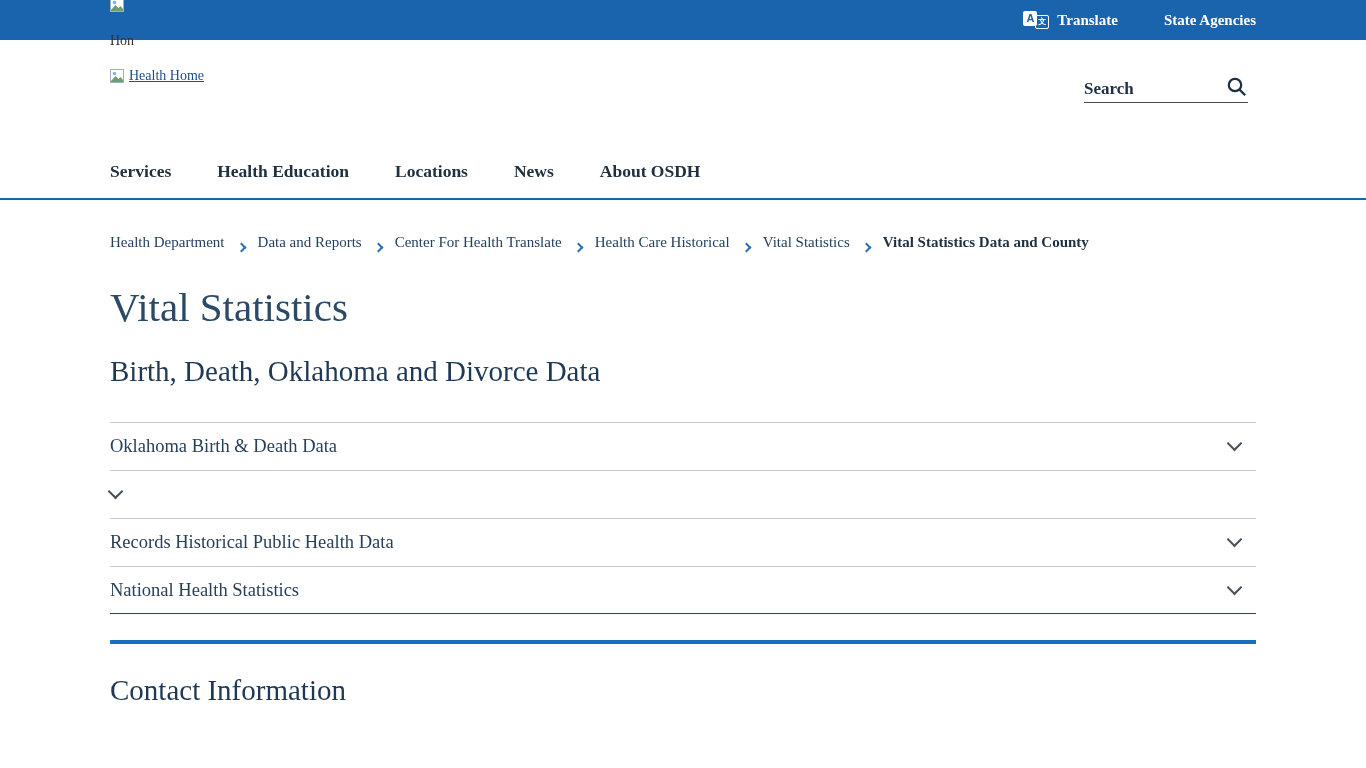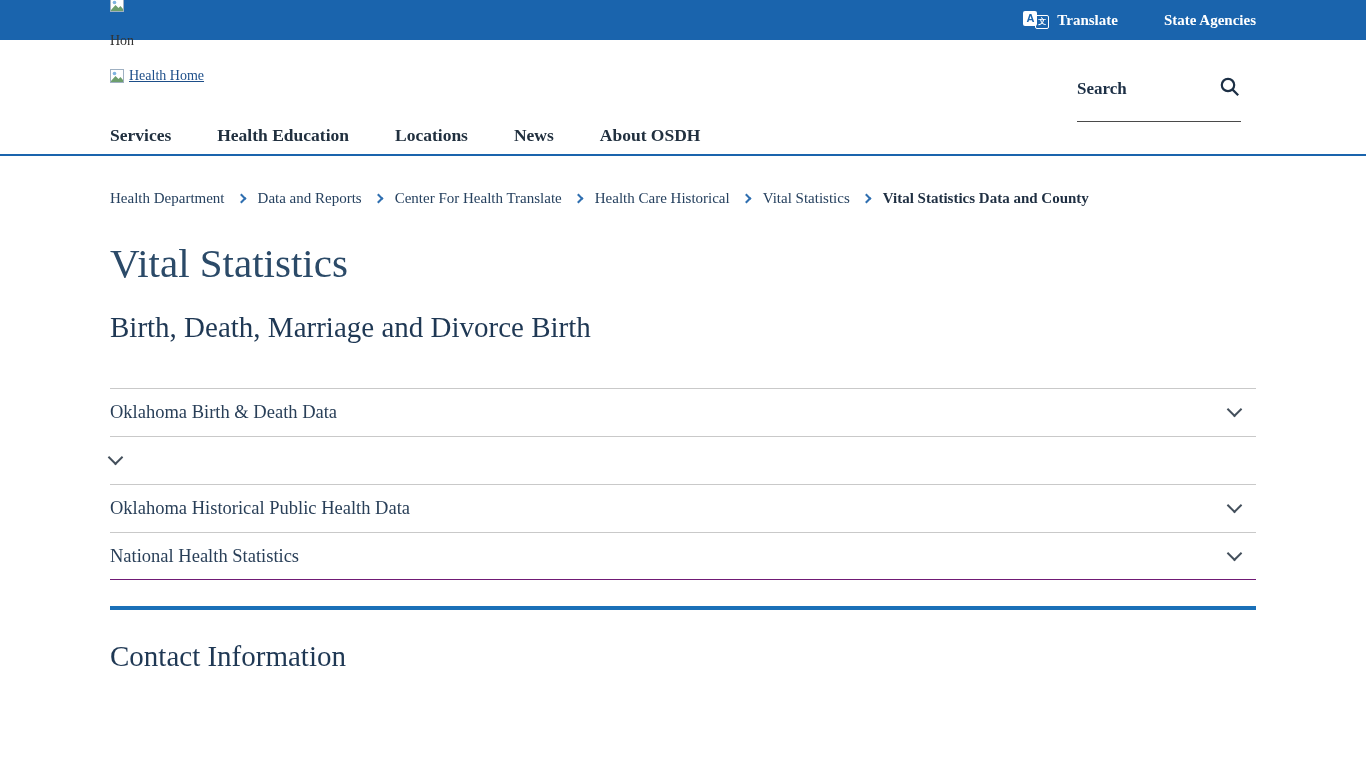--- a/index.html
+++ b/index.html
@@ -14,50 +14,50 @@
 
   
   .topbar { height:40px; background:#1a64ad; }
   .topbar .container { height:100%; display:flex; justify-content:flex-end; align-items:center; gap:46px; }
   .topbar-link { color:#ffffff; font-size:15px; font-weight:bold; text-decoration:none; display:flex; align-items:center; gap:8px; cursor:pointer; }
   .tr-icon { display:inline-flex; align-items:flex-start; }
   .tr-a { background:#ffffff; color:#1a64ad; font-weight:bold; font-size:11px; line-height:1; padding:2px 3px; border-radius:2px; font-family:"Liberation Sans", sans-serif; }
   .tr-b { border:1px solid #ffffff; color:#ffffff; font-size:8px; line-height:1; padding:2px 2px; margin-left:-2px; margin-top:4px; border-radius:2px; font-family:"Liberation Sans", sans-serif; }
 
   
-  .header { height:116px; border-bottom:2px solid #1a64ad; }
+  .header { height:160px; border-bottom:2px solid #1a64ad; }
   .header .container { height:100%; }
 
   .broken-first { position:absolute; left:0; top:-42px; display:flex; flex-direction:column; gap:21px; z-index:5; cursor:pointer; }
   .broken-second { position:absolute; left:0; top:28px; display:flex; align-items:center; gap:5px; z-index:5; cursor:pointer; }
   .bi-icon { display:inline-block; width:14px; height:14px; }
   .bi-alt-top { font-size:14px; color:#333333; width:34px; overflow:hidden; white-space:nowrap; }
   .bi-alt { font-size:14px; color:#1d4e89; text-decoration:underline; }
 
-  .search-box { position:absolute; right:15px; top:36px; width:164px; display:flex; align-items:center; border-bottom:1px solid #4a4a4a; padding-bottom:20px; }
+  .search-box { position:absolute; right:8px; top:36px; width:164px; display:flex; align-items:center; border-bottom:1px solid #4a4a4a; padding-bottom:1px; }
   .search-input { flex:1; border:none; outline:none; background:transparent; font-family:"Liberation Serif", serif; font-size:17px; font-weight:bold; color:#1c2f45; width:100px; }
   .search-input::placeholder { color:#1c2f45; opacity:1; }
   .search-btn { border:none; background:transparent; cursor:pointer; padding:0; display:flex; align-items:center; }
 
-  .nav { position:absolute; left:0; bottom:8px; display:flex; gap:46px; }
+  .nav { position:absolute; left:0; bottom:16px; display:flex; gap:46px; }
   .nav-item { font-size:17.5px; font-weight:bold; color:#21303f; text-decoration:none; cursor:pointer; }
 
   
-  .breadcrumb { margin-top:34px; display:flex; align-items:center; font-size:15px; }
+  .breadcrumb { margin-top:34px; display:flex; align-items:flex-end; font-size:15px; }
   .crumb { color:#26415f; text-decoration:none; cursor:pointer; }
   .crumb-current { color:#1f2f42; font-weight:bold; }
   .crumb-sep { width:7px; height:7px; border-right:2px solid #2f6fb0; border-top:2px solid #2f6fb0; transform:rotate(45deg); margin:0 13px; display:inline-block; flex:0 0 auto; }
 
   
   .page-title { margin-top:32px; font-size:41px; font-weight:normal; color:#2b4a68; }
   .section-title { margin-top:24px; font-size:29px; font-weight:normal; color:#1f3854; }
   .intro { margin-top:20px; font-size:17px; line-height:1.62; color:#203650; max-width:830px; }
   .intro a { color:#1b5aa5; text-decoration:underline; cursor:pointer; }
 
-  .accordions { margin-top:44px; }
+  .accordions { margin-top:34px; }
   .accordion { height:48px; border-top:1px solid #c9c9c9; display:flex; align-items:center; justify-content:space-between; cursor:pointer; background:#ffffff; }
   .accordion:last-child { border-bottom:1px solid #701a75; }
   .acc-label { font-size:18.5px; color:#293f58; }
   .acc-chevron { width:11px; height:11px; border-right:2px solid #44505c; border-bottom:2px solid #44505c; transform:rotate(45deg); margin-right:16px; margin-top:-6px; flex:0 0 auto; }
 
   .blue-rule { margin-top:26px; height:4px; background:#1a70b8; }
   .contact-heading { margin-top:30px; font-size:29px; font-weight:normal; color:#1f3854; }
 </style>
 </head>
 <body>
@@ -136,33 +136,33 @@
     <span class="crumb-sep"></span>
     <a class="crumb">Health Care Historical</a>
     <span class="crumb-sep"></span>
     <a class="crumb">Vital Statistics</a>
     <span class="crumb-sep"></span>
     <span class="crumb-current">Vital Statistics Data and County</span>
   </div>
 
   <h1 class="page-title">Vital Statistics</h1>
 
-  <h2 class="section-title">Birth, Death, Marriage and Divorce Birth</h2>
+  <h2 class="section-title">Birth, Death, Oklahoma and Divorce Data</h2>
 
 
   <div class="accordions">
     <div class="accordion">
       <span class="acc-label">Oklahoma Birth &amp; Death Data</span>
       <span class="acc-chevron"></span>
     </div>
     <div class="accordion">
       <span class="acc-chevron"></span>
     </div>
     <div class="accordion">
-      <span class="acc-label">Oklahoma Historical Public Health Data</span>
+      <span class="acc-label">Records Historical Public Health Data</span>
       <span class="acc-chevron"></span>
     </div>
     <div class="accordion">
       <span class="acc-label">National Health Statistics</span>
       <span class="acc-chevron"></span>
     </div>
   </div>
 
   <div class="blue-rule"></div>
 

